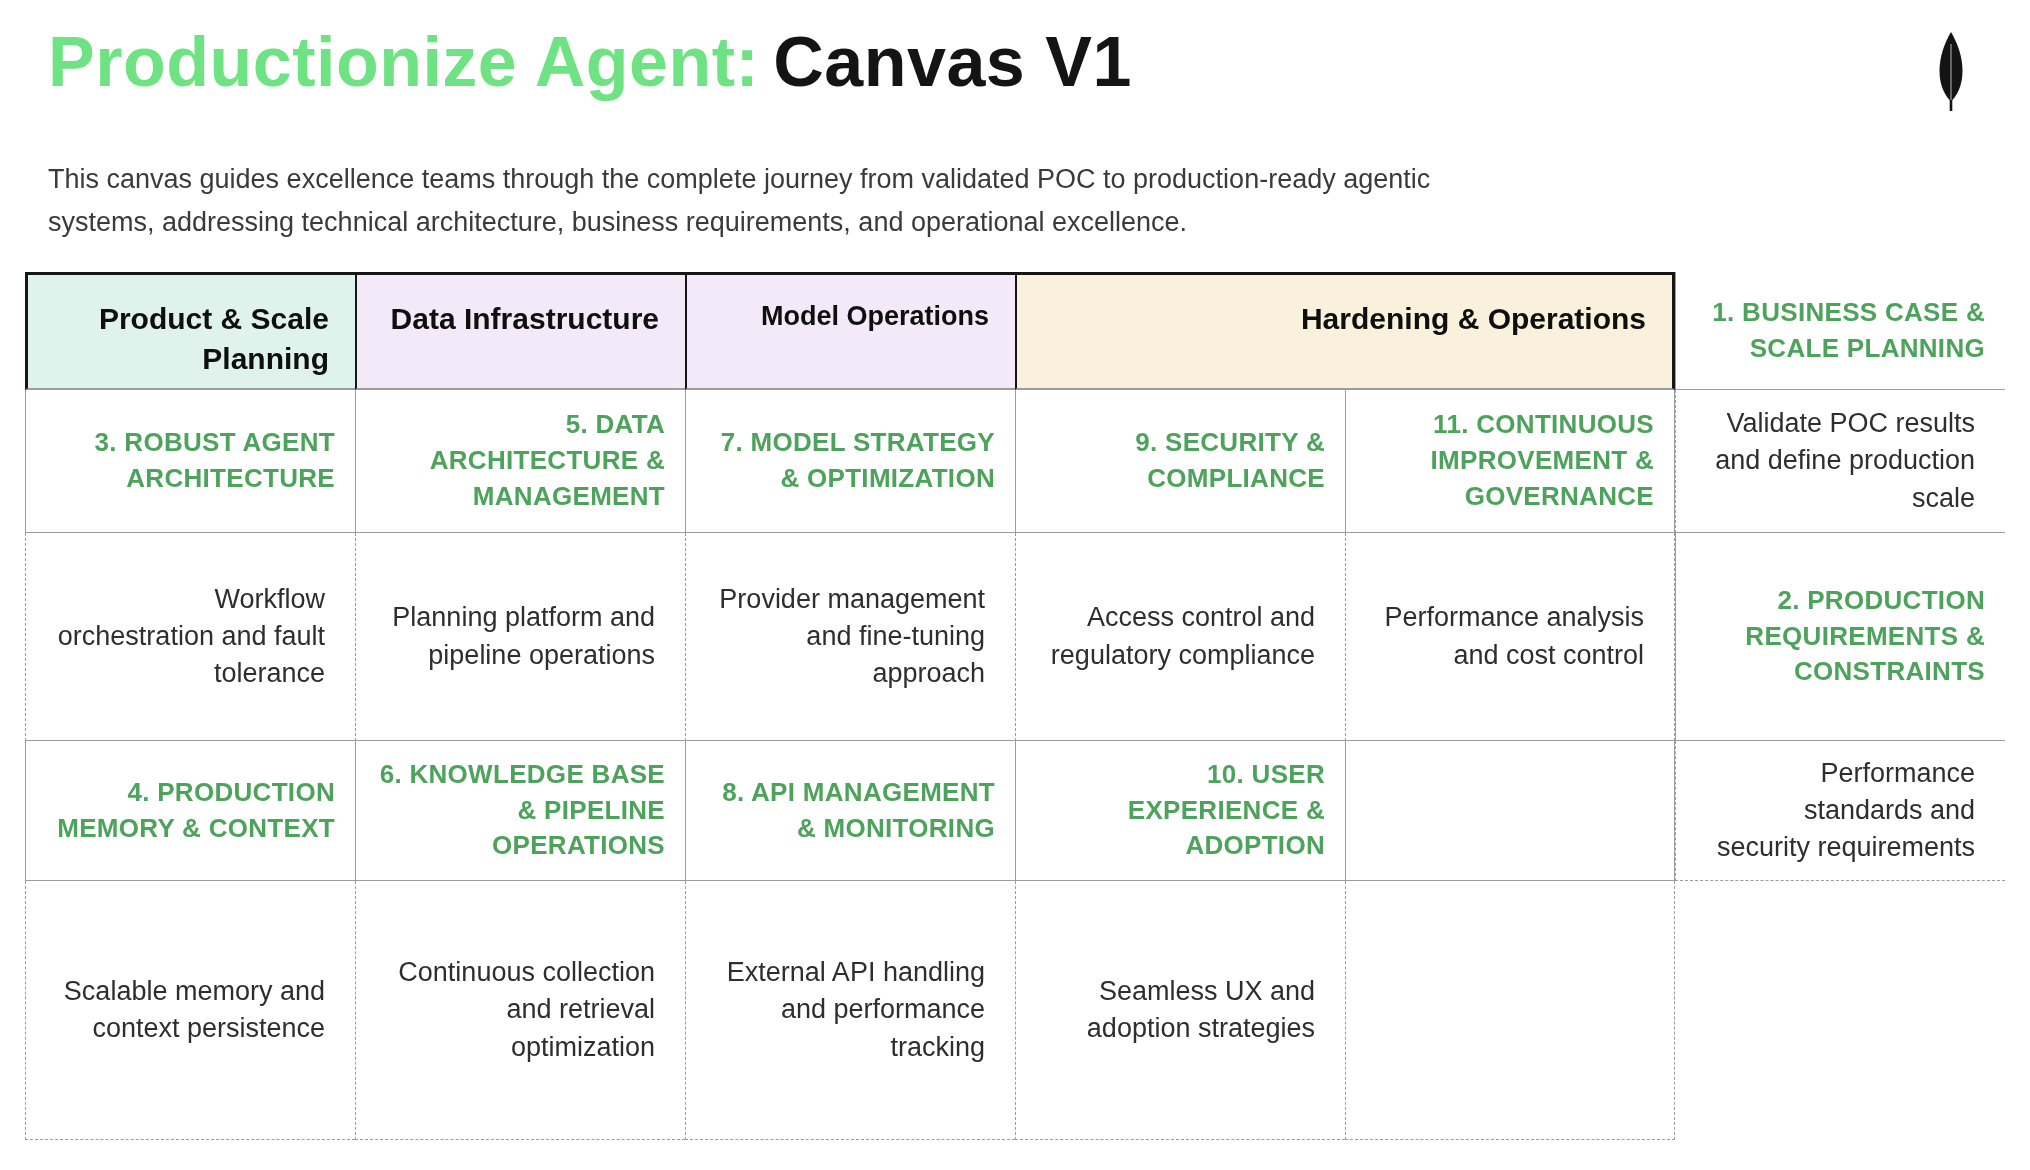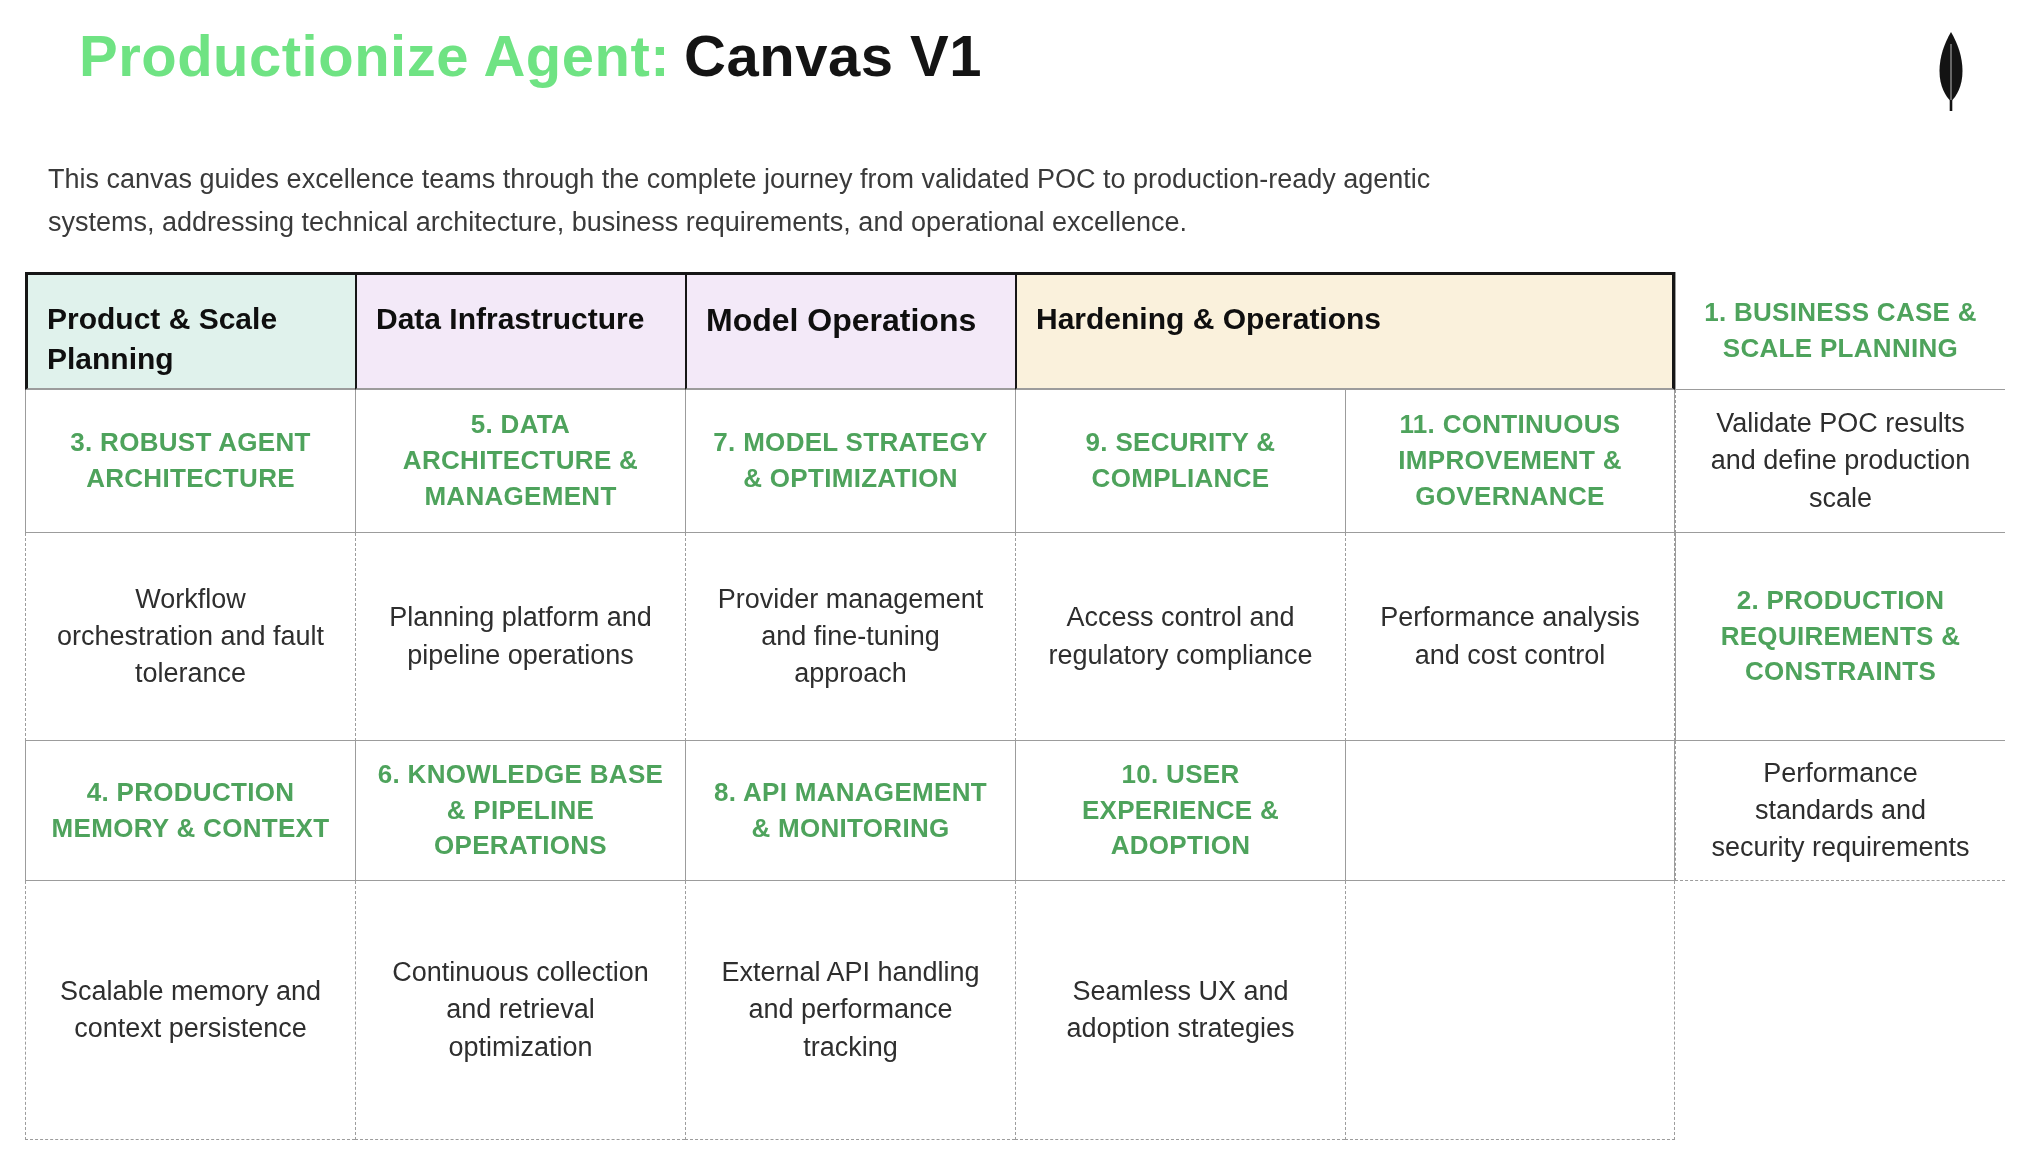--- a/index.html
+++ b/index.html
@@ -14,53 +14,52 @@
     --title-green: #6FE383;
     --cell-green: #4EA35C;
     --mint: #E0F2EC;
     --lavender: #F3E9F8;
     --cream: #FAF1DC;
     --border-dark: #161616;
     --border-gray: #9c9c9c;
   }
   .page-title {
     position: absolute; left: 48px; top: 22px;
-    font-size: 58px; font-weight: 700; letter-spacing: 0.5px;
+    font-size: 70px; font-weight: 700; letter-spacing: 0.5px;
     white-space: nowrap;
-    margin-left: 31px;
   }
   .t-green { color: var(--title-green); }
   .t-black { color: #141414; margin-left: 14px; }
   .leaf-logo { position: absolute; left: 1934px; top: 30px; }
   .page-subtitle {
     position: absolute; left: 48px; top: 158px;
     font-size: 27px; color: #3a3a3a; line-height: 1.58;
     max-width: 1700px;
   }
   .canvas-table {
     position: absolute; left: 25px; top: 272px; width: 1980px;
     display: grid;
     grid-template-columns: repeat(6, 1fr);
     grid-template-rows: 118px 143px 208px 140px 259px;
     box-sizing: border-box;
   }
-  .canvas-table > div { box-sizing: border-box; }
+  .canvas-table > div { box-sizing: border-box; text-align: right; }
   
   .hc {
     border-top: 3px solid var(--border-dark);
     border-left: 2px solid var(--border-dark);
     border-bottom: 2px solid var(--border-gray);
     padding: 24px 26px 0 19px;
     font-weight: 700; color: #0f0f0f; line-height: 1.32;
   }
   .hc.first { border-left-width: 3px; }
   .hc.last  { border-right: 3px solid var(--border-dark); grid-column: span 2; }
   .h-lg { font-size: 30px; }
   .h-md { font-size: 28px; }
-  .h-sm { font-size: 32px; }
+  .h-sm { font-size: 27px; }
   .bg-mint { background: var(--mint); }
   .bg-lavender { background: var(--lavender); }
   .bg-cream { background: var(--cream); }
   
   .bc {
     display: flex; align-items: center; justify-content: center;
     text-align: center;
     border-left: 1.5px solid var(--border-gray);
     border-bottom: 1.5px solid var(--border-gray);
   }

